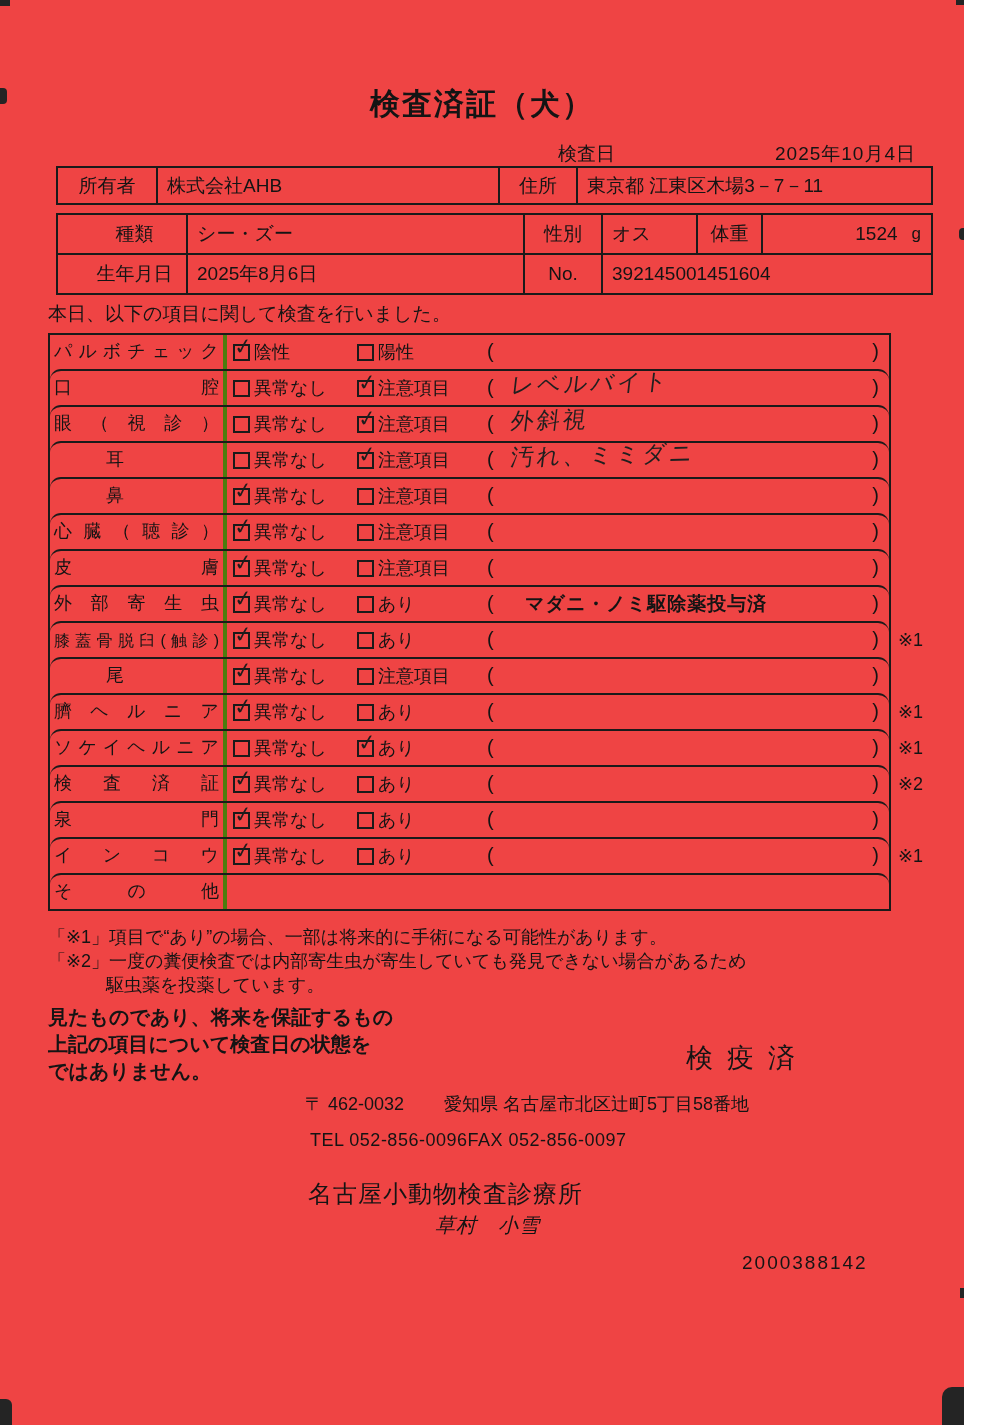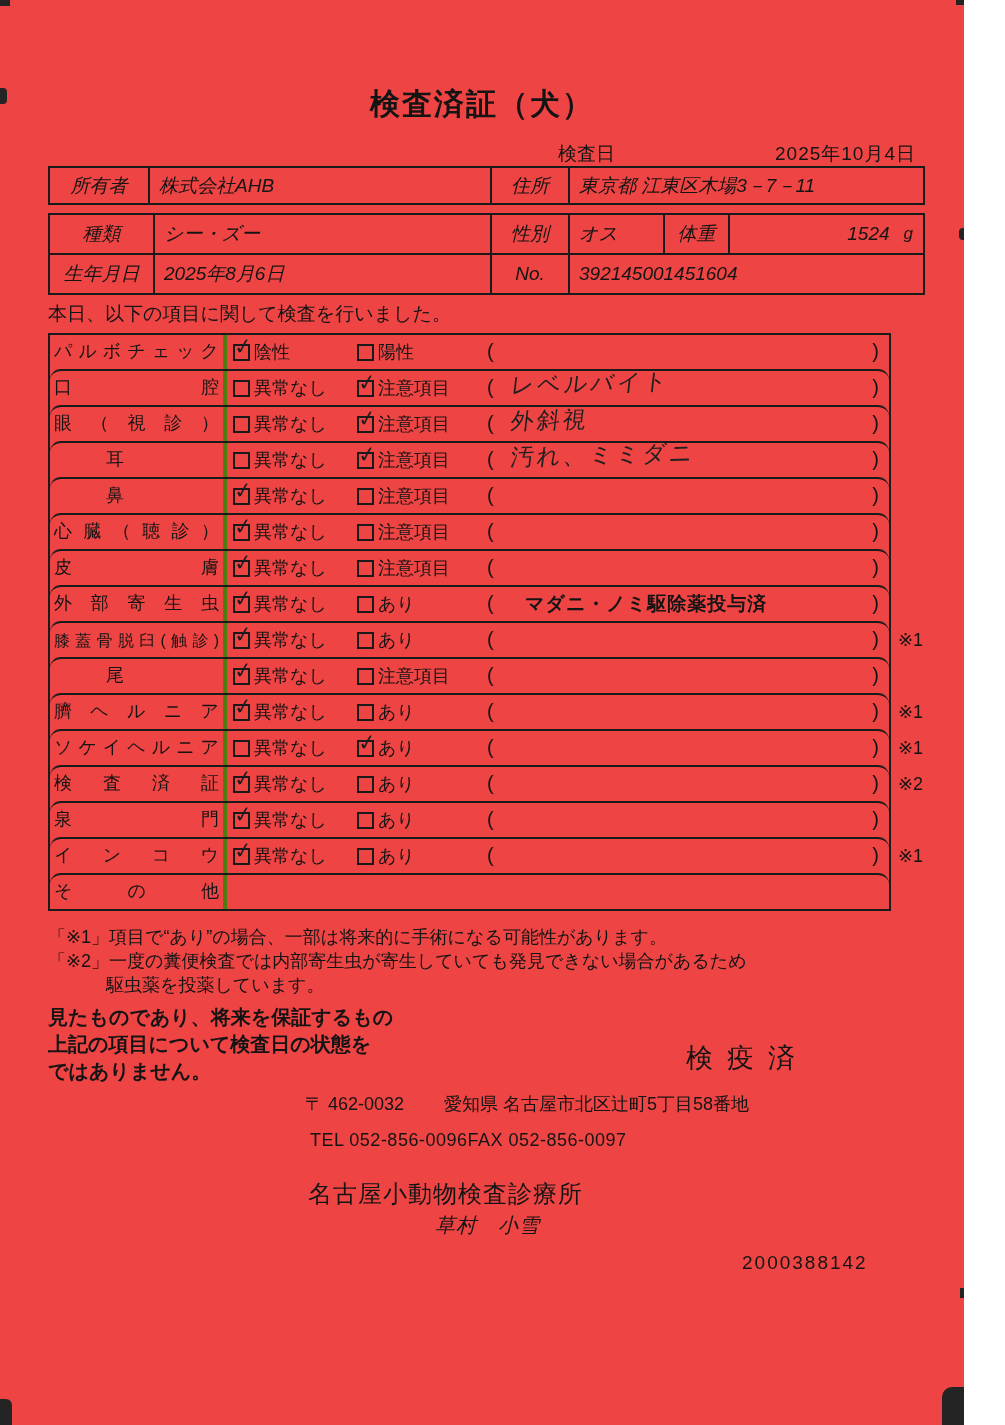--- a/index.html
+++ b/index.html
@@ -8,24 +8,24 @@
     font-family:"Liberation Sans","DejaVu Sans",sans-serif;color:#141414;
     overflow:hidden;
   }
   
   .title{position:absolute;left:0;right:0;top:84px;text-align:center;
     font-size:30px;font-weight:600;letter-spacing:2px;}
   .date-label{position:absolute;left:558px;top:141px;font-size:19px;}
   .date-value{position:absolute;left:775px;top:141px;font-size:19px;letter-spacing:1px;}
 
   
-  .tbl{position:absolute;left:48px;width:877px;border:2px solid #1a1a1a;box-sizing:border-box;background:transparent;font-style:italic;}
+  .tbl{position:absolute;left:56px;width:877px;border:2px solid #1a1a1a;box-sizing:border-box;background:transparent;}
   .tblA{top:166px;height:39px;display:flex;}
   .tblB{top:213px;}
-  .trow{display:flex;height:38px;}
+  .trow{display:flex;height:38px;padding-left:25px;}
   .trow + .trow{border-top:2px solid #1a1a1a;}
   .cell{border-right:2px solid #1a1a1a;box-sizing:border-box;display:flex;align-items:center;font-size:19px;overflow:hidden;white-space:nowrap;}
   .cell.last{border-right:none;flex:1;}
   .cell.lab{justify-content:center;}
   .cell.val{padding-left:9px;}
   .w100{width:100px;flex:0 0 100px;}
   .w105{width:105px;flex:0 0 105px;}
   .w337{width:337px;flex:0 0 337px;}
   .w342{width:342px;flex:0 0 342px;}
   .w78{width:78px;flex:0 0 78px;}

